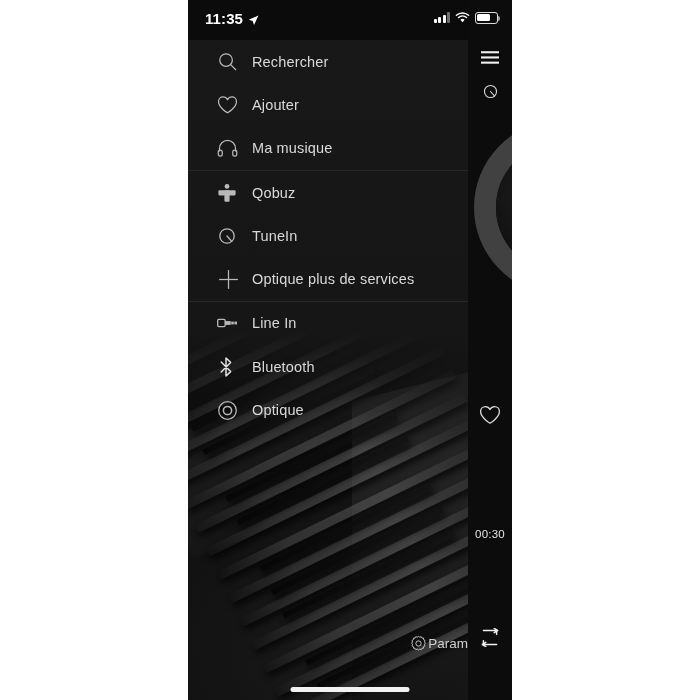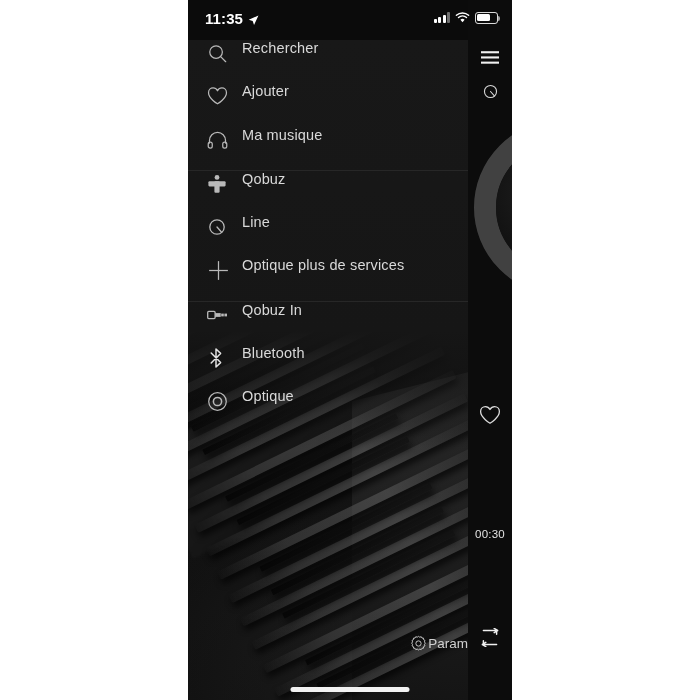--- a/index.html
+++ b/index.html
@@ -181,23 +181,23 @@
     position: relative;
     z-index: 2;
   }
   .menu-group + .menu-group {
     border-top: 1px solid #272727;
   }
 
   .menu-item {
     position: relative;
     display: flex;
-    align-items: flex-start;
+    align-items: center;
     height: 43.3px;
-    padding-left: 19px;
+    padding-left: 29px;
     cursor: pointer;
   }
   .menu-item .mi-icon {
     width: 30px;
     min-width: 30px;
     height: 26px;
     display: flex;
     align-items: center;
     justify-content: flex-start;
     color: #b9b9b9;
@@ -432,21 +432,21 @@
           <span class="mi-label">Qobuz</span>
         </div>
 
         <div class="menu-item">
           <span class="mi-icon">
             <svg width="20" height="20" viewBox="0 0 20 20" aria-hidden="true">
               <circle cx="10" cy="10" r="7.2" fill="none" stroke="#b9b9b9" stroke-width="1.3"></circle>
               <path d="M10 10 L14.6 15.2" stroke="#b9b9b9" stroke-width="1.3" stroke-linecap="round"></path>
             </svg>
           </span>
-          <span class="mi-label">Line</span>
+          <span class="mi-label">TuneIn</span>
         </div>
 
         <div class="menu-item">
           <span class="mi-icon">
             <svg width="23" height="23" viewBox="0 0 24 24" aria-hidden="true">
               <line x1="12" y1="2.2" x2="12" y2="21.8" stroke="#b9b9b9" stroke-width="1.3"></line>
               <line x1="2.2" y1="12" x2="21.8" y2="12" stroke="#b9b9b9" stroke-width="1.3"></line>
             </svg>
           </span>
           <span class="mi-label">Optique plus de services</span>
@@ -456,21 +456,21 @@
       <div class="menu-group">
         <div class="menu-item">
           <span class="mi-icon">
             <svg width="22" height="14" viewBox="0 0 22 14" aria-hidden="true">
               <rect x="0.7" y="3.4" width="7.4" height="7.2" rx="1" fill="none" stroke="#b9b9b9" stroke-width="1.3"></rect>
               <rect x="8.1" y="5.1" width="5.6" height="3.8" fill="#b9b9b9"></rect>
               <rect x="14.2" y="5.6" width="2.6" height="2.8" fill="#b9b9b9"></rect>
               <rect x="17.4" y="5.6" width="2.6" height="2.8" fill="#b9b9b9"></rect>
             </svg>
           </span>
-          <span class="mi-label">Qobuz In</span>
+          <span class="mi-label">Line In</span>
         </div>
 
         <div class="menu-item">
           <span class="mi-icon">
             <svg width="18" height="22" viewBox="0 0 18 22" aria-hidden="true">
               <path d="M4.2 6.0 L13.6 15.6 L9 20 V2 L13.6 6.4 L4.2 16" fill="none" stroke="#e2e2e2" stroke-width="1.5" stroke-linejoin="round" stroke-linecap="round"></path>
             </svg>
           </span>
           <span class="mi-label">Bluetooth</span>
         </div>

